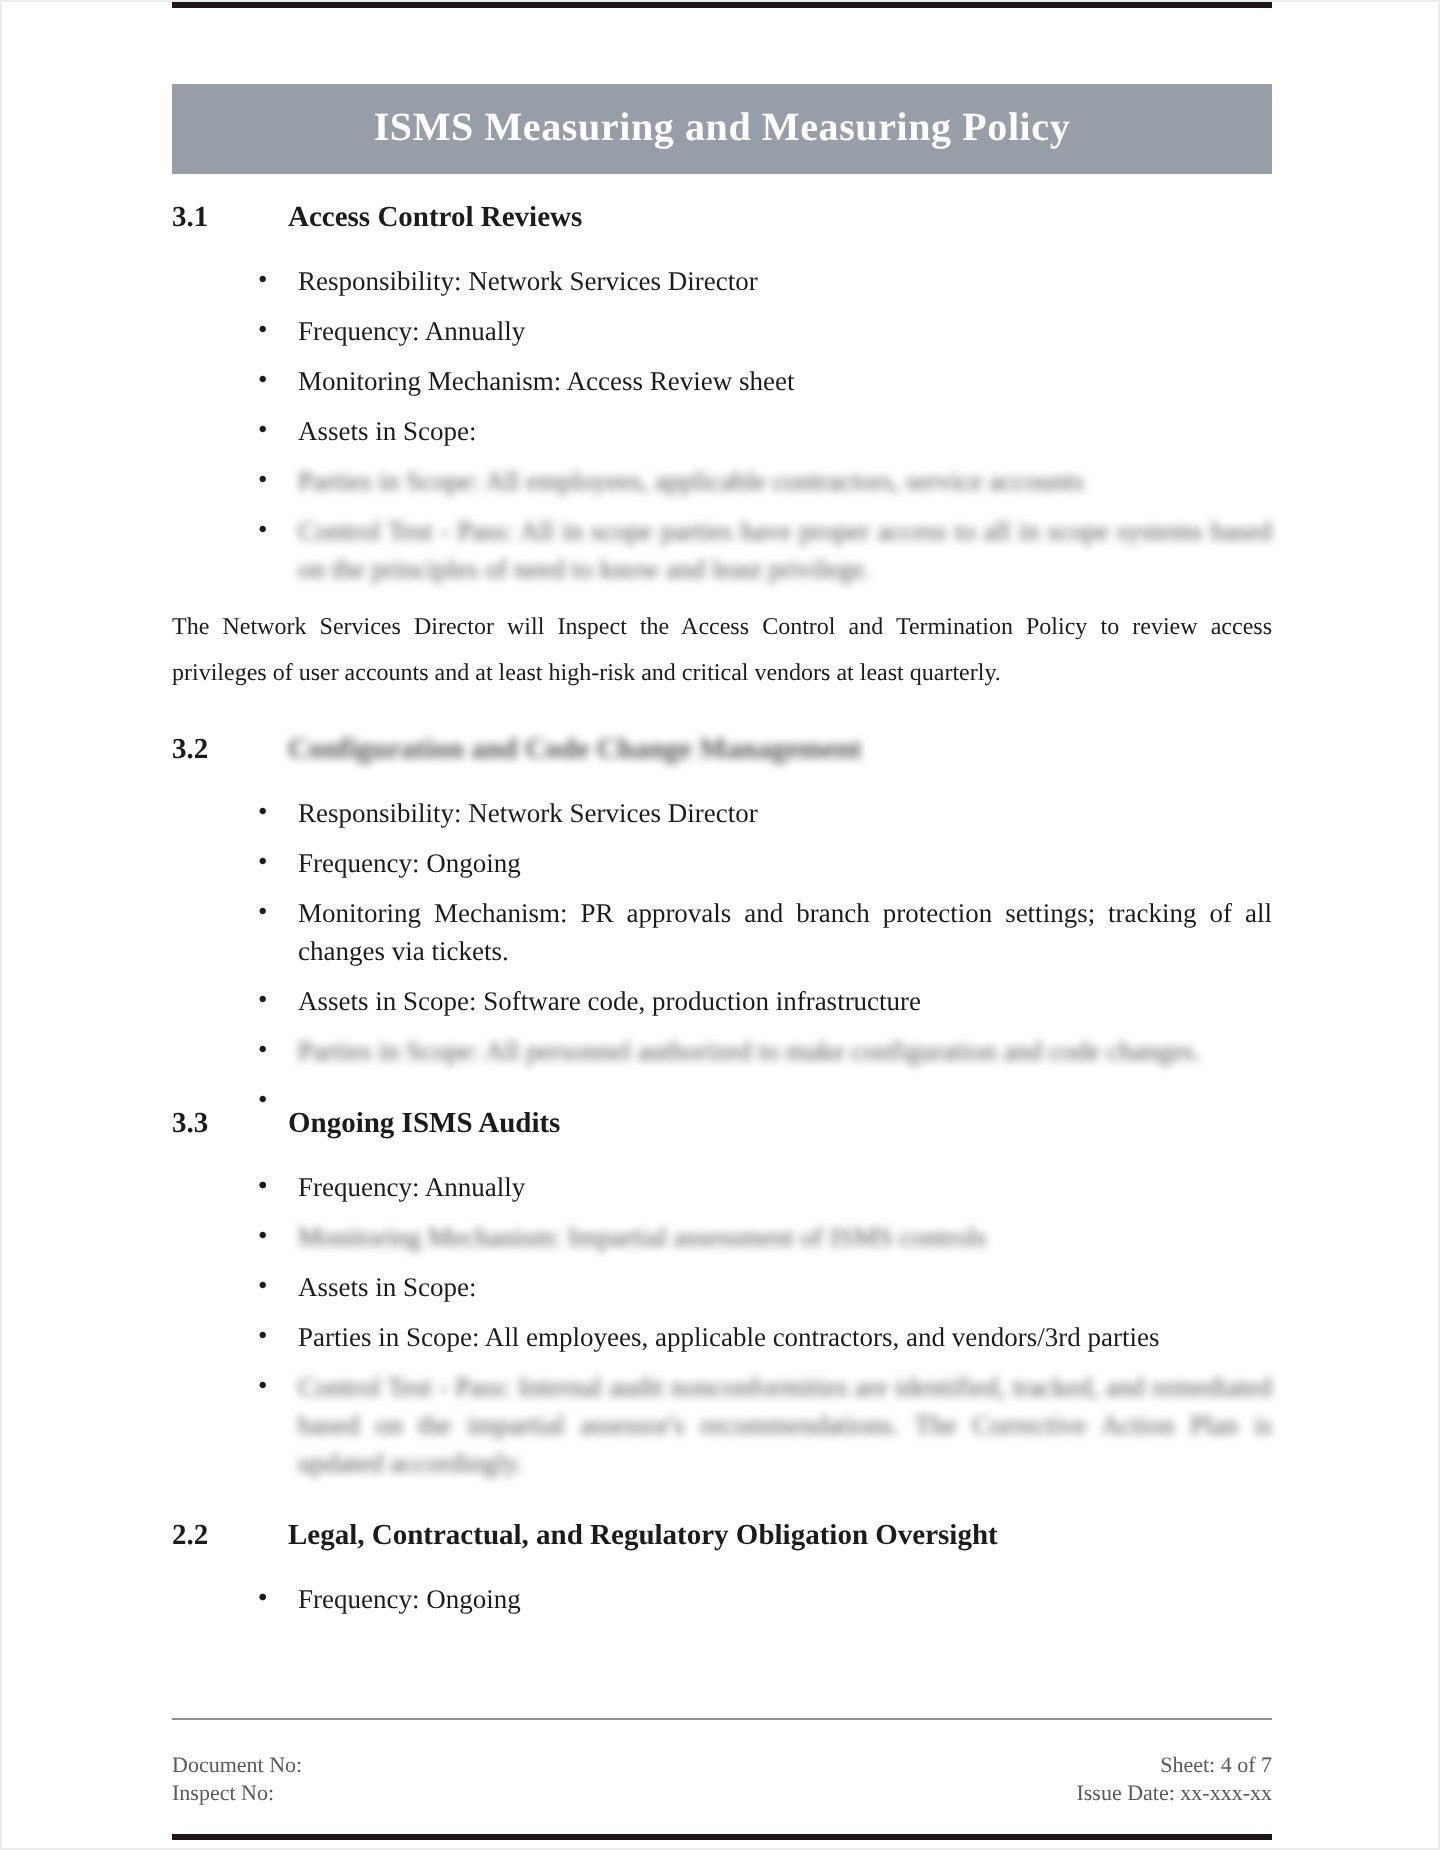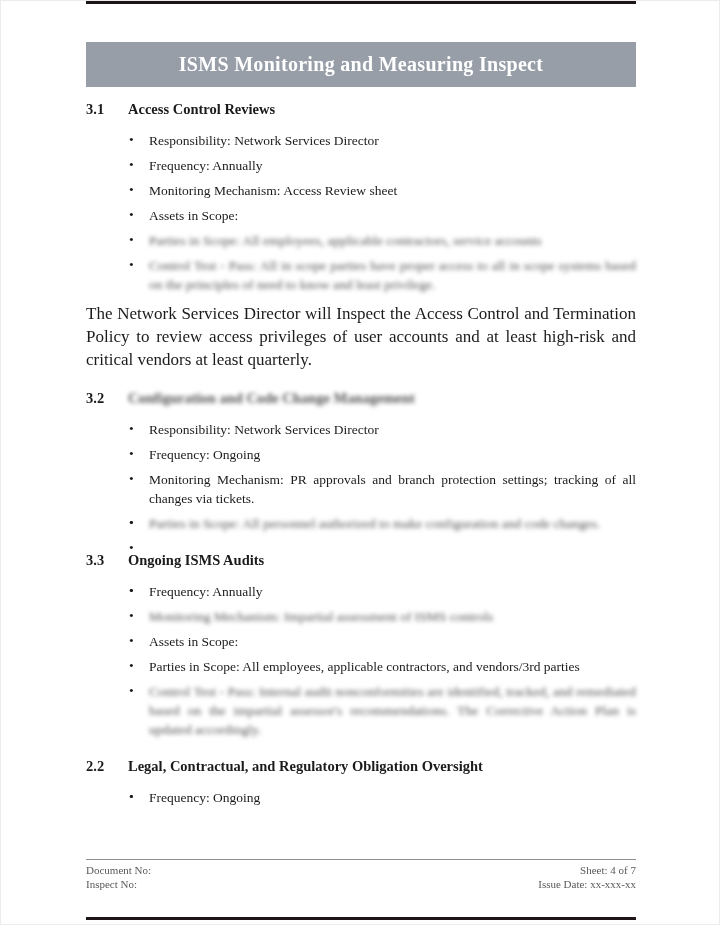--- a/index.html
+++ b/index.html
@@ -30,59 +30,59 @@
   }
   .banner-title{
     color:var(--banner-text);
     font-size:20px;font-weight:bold;letter-spacing:.3px;
   }
   .content{position:absolute;top:86px;left:85px;width:550px;}
   .section{margin-top:0;}
   .sec-heading{
     display:flex;align-items:baseline;
     font-weight:bold;font-size:14.5px;
-    margin-top:19px;margin-bottom:13px;
+    margin-top:19px;margin-bottom:13px;gap:16px;
   }
   .section:first-child .sec-heading{margin-top:14px;}
   .sec-num{width:42px;flex:0 0 42px;}
   .bullets{list-style:none;}
   .bullet-item{
     position:relative;
     padding-left:63px;
     font-size:13.5px;line-height:19px;
     margin-bottom:6px;
     text-align:justify;
   }
   .marker{position:absolute;left:43px;top:-1px;font-size:13.5px;}
   .sec-para{
-    font-size:17px;line-height:23px;
+    font-size:12px;line-height:23px;
     text-align:justify;
     margin-top:8px;
   }
   .blurred{
     color:var(--blur-ink);
     filter:blur(2px);
     user-select:none;
   }
   .footer{
     position:absolute;top:858px;left:85px;width:550px;
     border-top:1px solid var(--divider);
-    padding-top:3px;
+    padding-top:16px;
     display:flex;justify-content:space-between;
     font-size:11px;line-height:14px;color:var(--footer-ink);
   }
   .footer-right{text-align:right;margin-left:34px;}
 </style>
 </head>
 <body>
 
 <div class="rule-top"></div>
 
 <header class="banner">
-  <span class="banner-title">ISMS Monitoring and Measuring Inspect</span>
+  <span class="banner-title">ISMS Measuring and Measuring Policy</span>
 </header>
 
 <main class="content">
     <section class="section">
       <div class="sec-heading">
         <span class="sec-num">3.1</span>
         <span class="sec-title">Access Control Reviews</span>
       </div>
       <ul class="bullets">
         <li class="bullet-item"><span class="marker">•</span><span class="b-text">Responsibility: Network Services Director</span></li>
@@ -96,21 +96,21 @@
     </section>
     <section class="section">
       <div class="sec-heading">
         <span class="sec-num">3.2</span>
         <span class="sec-title blurred">Configuration and Code Change Management</span>
       </div>
       <ul class="bullets">
         <li class="bullet-item"><span class="marker">•</span><span class="b-text">Responsibility: Network Services Director</span></li>
         <li class="bullet-item"><span class="marker">•</span><span class="b-text">Frequency: Ongoing</span></li>
         <li class="bullet-item"><span class="marker">•</span><span class="b-text">Monitoring Mechanism: PR approvals and branch protection settings; tracking of all changes via tickets.</span></li>
-        <li class="bullet-item"><span class="marker">•</span></li>
+        <li class="bullet-item"><span class="marker">•</span><span class="b-text">Assets in Scope: Software code, production infrastructure</span></li>
         <li class="bullet-item"><span class="marker">•</span><span class="b-text blurred">Parties in Scope: All personnel authorized to make configuration and code changes.</span></li>
         <li class="bullet-item"><span class="marker">•</span></li>
       </ul>
     </section>
     <section class="section">
       <div class="sec-heading">
         <span class="sec-num">3.3</span>
         <span class="sec-title">Ongoing ISMS Audits</span>
       </div>
       <ul class="bullets">

